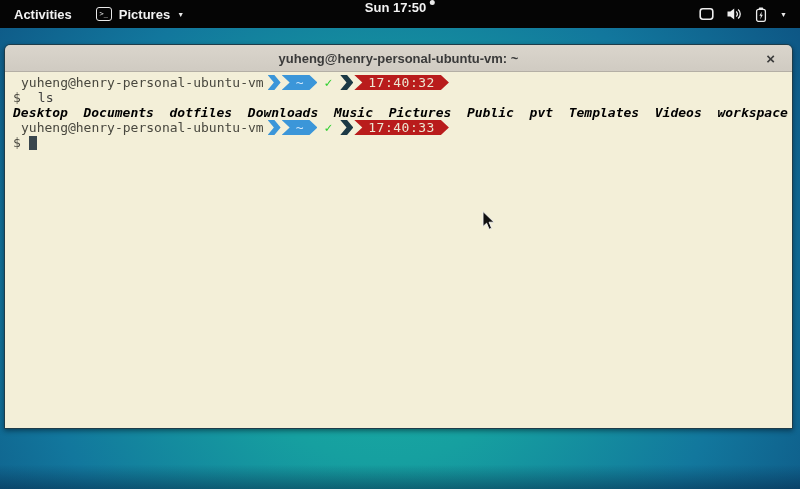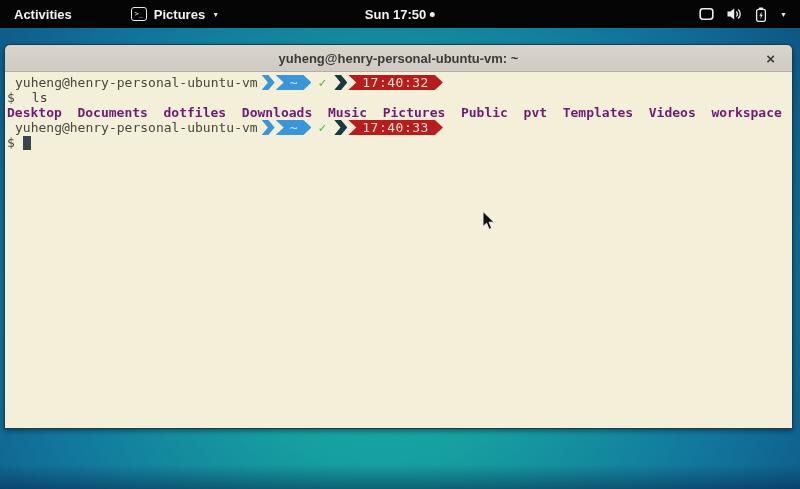--- a/index.html
+++ b/index.html
@@ -10,34 +10,34 @@
     background:
       linear-gradient(to bottom, rgba(0,0,0,0) 95%, rgba(4,30,60,.45) 100%),
       radial-gradient(circle 560px at 48% 62%, #1bb3a4 0%, #16a0a0 28%, #12779d 62%, #0e5886 88%, #0c4a77 100%);
   }
 
   
   .topbar {
     position: absolute; top: 0; left: 0; right: 0; height: 28px;
     background: #050505; color: #f2f2f2;
     display: flex; align-items: center;
-    font-size: 13px; font-weight: 700; z-index: 5; gap: 35px;
+    font-size: 13px; font-weight: 700; z-index: 5;
   }
   .activities { padding: 0 14px; height: 100%; display: flex; align-items: center; cursor: pointer; }
   .appmenu { display: flex; align-items: center; gap: 7px; padding: 0 10px; height: 100%; cursor: pointer; }
   .term-icon {
     width: 16px; height: 14px; border: 1px solid #e9e9e9; border-radius: 3px;
     font-family: "DejaVu Sans Mono", monospace; font-size: 7px; font-weight: 400;
     display: inline-flex; align-items: center; justify-content: center; line-height: 1;
     color: #e9e9e9;
   }
   .caret-glyph { font-size: 7px; color: #e9e9e9; }
   .clock {
     position: absolute; left: 50%; transform: translateX(-50%);
-    display: flex; align-items: center; gap: 4px; height: 100%; cursor: pointer;
+    display: flex; align-items: flex-start; gap: 4px; height: 100%; cursor: pointer;
   }
   .notif-dot { width: 5px; height: 5px; border-radius: 50%; background: #e8e8e8; }
   .sysicons {
     margin-left: auto; display: flex; align-items: center; gap: 13px;
     padding: 0 13px; height: 100%; cursor: pointer;
   }
   .sysicons svg { display: block; }
 
   
   .window {
@@ -53,21 +53,21 @@
     border-bottom: 1px solid #b4afa5;
     display: flex; align-items: center; justify-content: center;
     position: relative;
   }
   .title { font-size: 13px; font-weight: 700; color: #3a3a3a; }
   .close-btn {
     position: absolute; right: 17px; top: 50%; transform: translateY(-50%);
     font-size: 15px; font-weight: 700; color: #3c3c3c; line-height: 1; cursor: pointer;
   }
   .term {
-    flex: 1; background: #f3efd8; padding: 3px 2px 0 2px;
+    flex: 1; background: #f3efd8; padding: 3px 2px 0 8px;
     font-family: "DejaVu Sans Mono", monospace; font-size: 13px; line-height: 15px;
     color: #49483f; cursor: text;
   }
   .line { height: 15px; white-space: pre; display: flex; align-items: center; }
   .promptline .user { padding-left: 8px; color: #49483f; }
 
   
   .chev { width: 13px; height: 15px; margin-left: 4px; }
   .chev.blue { background: #3b96d9; clip-path: polygon(0 0, 52% 0, 100% 50%, 52% 100%, 0 100%, 48% 50%); }
   .chev.dark { background: #1b3945; clip-path: polygon(0 0, 52% 0, 100% 50%, 52% 100%, 0 100%, 48% 50%); }
@@ -75,21 +75,21 @@
     height: 15px; display: inline-flex; align-items: center;
     padding: 0 14px; margin-left: 1px;
     clip-path: polygon(0 0, calc(100% - 8px) 0, 100% 50%, calc(100% - 8px) 100%, 0 100%, 8px 50%);
   }
   .seg.blue { background: #3b96d9; color: #cfe6fa; }
   .seg.dark { background: #b91c1c; color: #ece7d3; letter-spacing: .5px; }
   .check { color: #2fcf2f; font-weight: 700; margin: 0 4px 0 7px; }
 
   .dollar { color: #49483f; }
   .cmd { color: #404040; margin-left: 17px; }
-  .listing { color: #701a75; font-weight: 700; }
+  .listing { color: #000000; font-weight: 700; font-style: italic; }
   .block-cursor { width: 8px; height: 14px; background: #39464d; margin-left: 8px; }
 
   
   .pointer { position: absolute; left: 482px; top: 211px; z-index: 9; }
 </style>
 </head>
 <body>
 
 <div class="topbar">
   <div class="activities">Activities</div>

